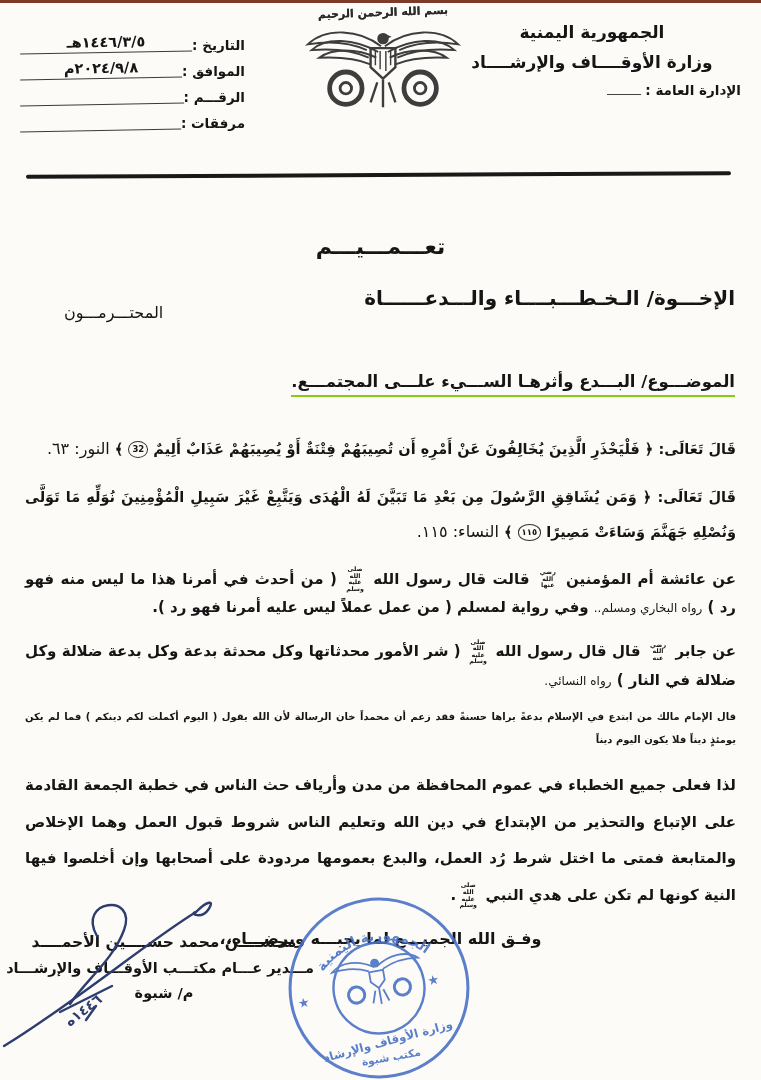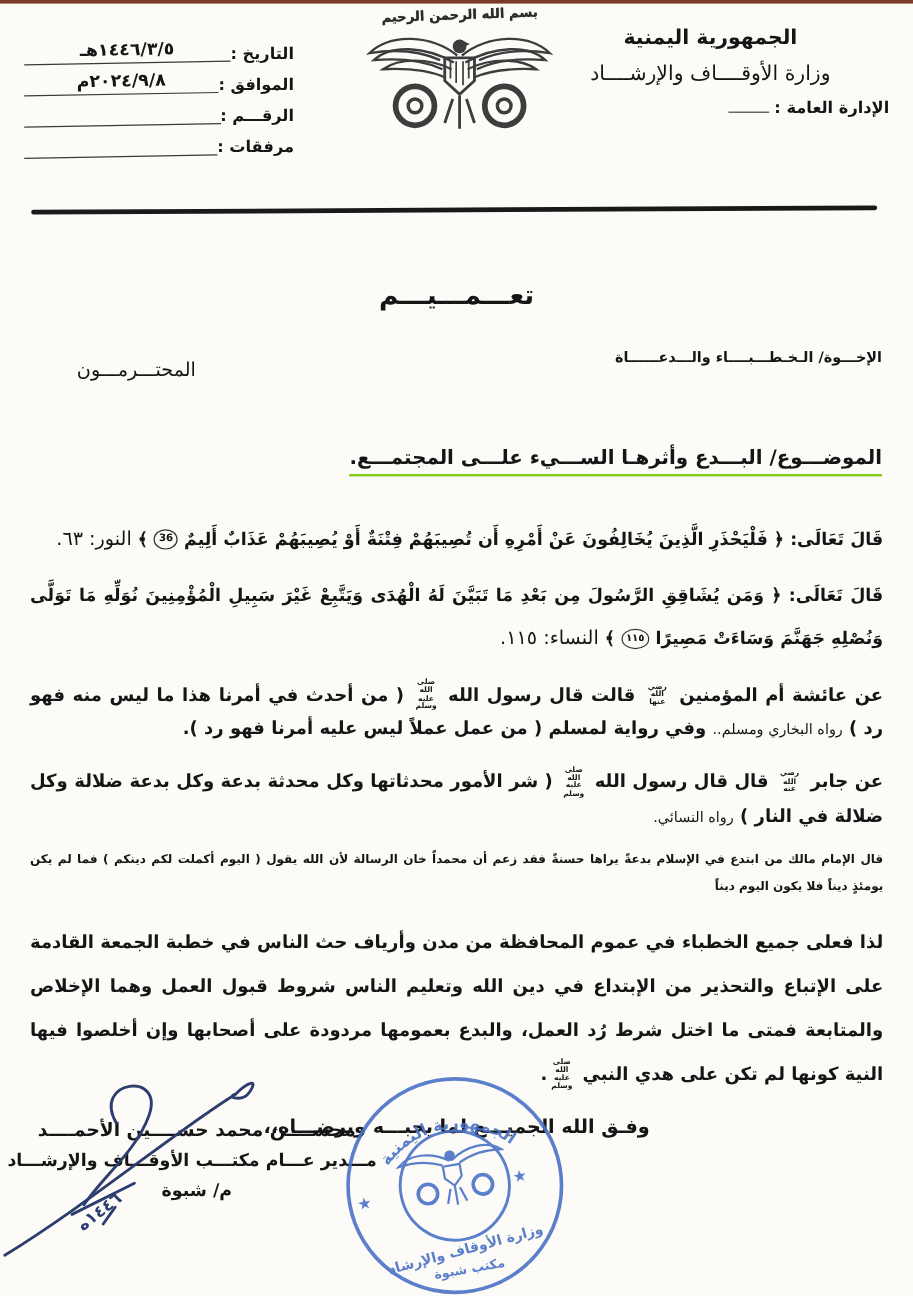--- a/index.html
+++ b/index.html
@@ -6,21 +6,21 @@
   .paper{
     position:relative;width:761px;height:1080px;margin:0 auto;
     background:#fcfbf7;overflow:hidden;color:#151515;
     font-family:"DejaVu Sans",sans-serif;direction:rtl;
   }
   .top-edge{position:absolute;top:0;left:0;right:0;height:3px;background:#7e3a28;}
 
   
   .hdr-right{position:absolute;top:22px;right:14px;width:310px;text-align:center;}
   .hdr-right .country{font-size:17px;font-weight:bold;letter-spacing:.5px;}
-  .hdr-right .ministry{font-size:17px;font-weight:normal;margin-top:10px;}
+  .hdr-right .ministry{font-size:17px;font-weight:bold;margin-top:10px;}
   .hdr-right .small-line{font-size:13.5px;font-weight:bold;text-align:right;margin-top:10px;padding-right:6px;}
   .blank-short{display:inline-block;width:34px;border-bottom:1.5px solid #444;height:10px;vertical-align:baseline;}
 
   .hdr-center{position:absolute;top:6px;right:288px;width:180px;text-align:center;}
   .bismillah{font-size:11px;font-weight:bold;transform:rotate(-2deg);letter-spacing:1px;
     text-shadow:0 0 .6px #333;color:#2b2b2b;}
   .hdr-left{position:absolute;top:34px;left:20px;width:225px;}
   .field{display:flex;align-items:flex-end;margin-bottom:7px;}
   .field .lbl{font-size:13.5px;font-weight:bold;white-space:nowrap;}
   .field .val{flex:1;border-bottom:1.6px solid #3a3a3a;text-align:center;
@@ -30,21 +30,21 @@
   
   .rule{position:absolute;top:173px;left:26px;right:30px;height:4px;background:#191919;
     transform:rotate(-.3deg);border-radius:2px;}
   .circ-title{position:absolute;top:200px;left:0;right:0;text-align:center;
     font-size:22px;font-weight:bold;letter-spacing:1px;margin-top:34px;}
 
   
   .addr{position:absolute;top:268px;right:26px;left:26px;}
   .addr .l1{font-size:17.5px;font-weight:bold;}
   .addr .row2{display:flex;justify-content:space-between;align-items:flex-end;margin-top:18px;}
-  .addr .l2{font-size:12px;font-weight:bold;text-align:center;}
+  .addr .l2{font-size:20px;font-weight:bold;text-align:center;}
   .addr .hon{font-size:16px;font-weight:normal;margin-left:38px;position:relative;top:12px;}
   .subject{position:absolute;top:372px;right:26px;font-size:16.5px;font-weight:bold;
     border-bottom:2px solid #84cc16;padding-bottom:4px;}
 
   
   .body{position:absolute;top:416px;right:25px;left:25px;text-align:justify;}
   .verse{font-size:14.5px;font-weight:bold;line-height:2.25;margin-bottom:6px;}
   .ayah-badge{display:inline-block;border:1.3px solid #333;border-radius:50%;
     font-size:8.5px;line-height:1;padding:3px 3px;vertical-align:middle;font-weight:bold;}
   .ref{font-size:16px;font-weight:normal;}
@@ -139,21 +139,21 @@
     </div>
   </div>
 
   <div class="subject">الموضـــوع/ البـــدع وأثرهـا الســـيء علـــى المجتمـــع.</div>
 
   <div class="body">
 
     <p class="verse">
       <span>قَالَ تَعَالَى:</span>
       <span>﴿ فَلْيَحْذَرِ الَّذِينَ يُخَالِفُونَ عَنْ أَمْرِهِ أَن تُصِيبَهُمْ فِتْنَةٌ أَوْ يُصِيبَهُمْ عَذَابٌ أَلِيمٌ</span>
-      <span class="ayah-badge">36</span>
+      <span class="ayah-badge">32</span>
       <span>﴾</span>
       <span class="ref">النور: ٦٣.</span>
     </p>
 
     <p class="verse">
       <span>قَالَ تَعَالَى:</span>
       <span>﴿ وَمَن يُشَاقِقِ الرَّسُولَ مِن بَعْدِ مَا تَبَيَّنَ لَهُ الْهُدَى وَيَتَّبِعْ غَيْرَ سَبِيلِ الْمُؤْمِنِينَ نُوَلِّهِ مَا تَوَلَّى وَنُصْلِهِ جَهَنَّمَ وَسَاءَتْ مَصِيرًا</span>
       <span class="ayah-badge">١١٥</span>
       <span>﴾</span>
       <span class="ref">النساء: ١١٥.</span>

